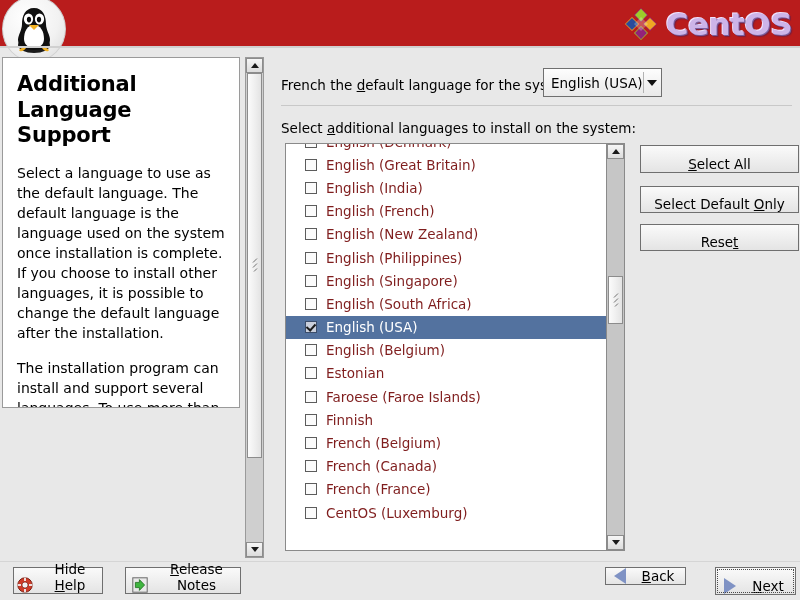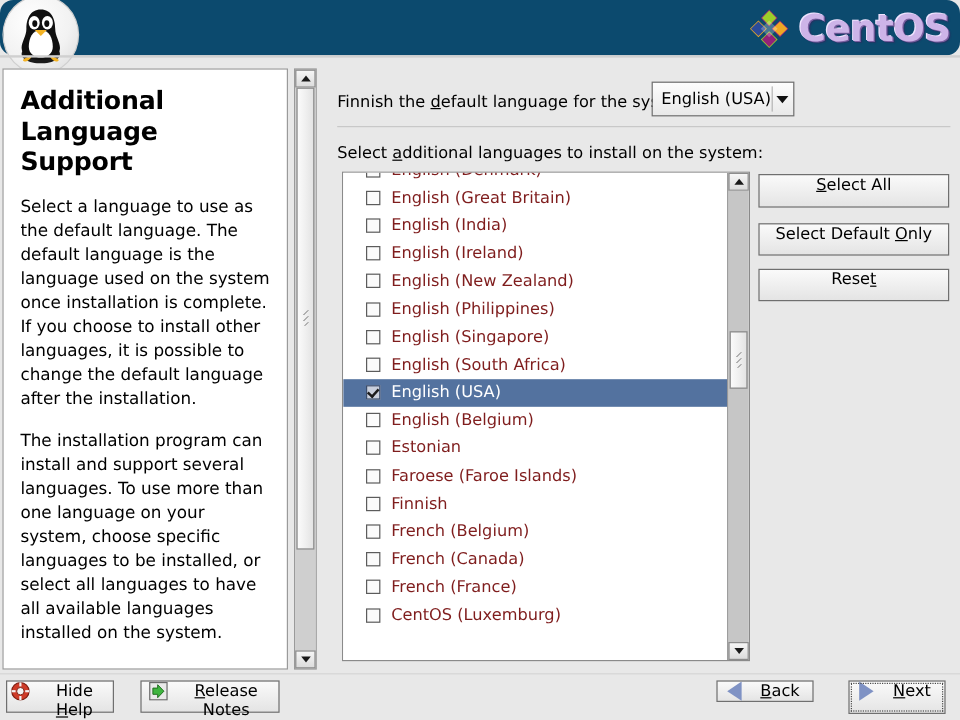--- a/index.html
+++ b/index.html
@@ -9,22 +9,21 @@
     background: #e8e8e8;
     font-family: "DejaVu Sans", "Liberation Sans", sans-serif;
     font-size: 13px;
     color: #000;
   }
   #app { position: relative; width: 800px; height: 600px; }
 
   
   #header {
     position: absolute; left: 0; top: 0; width: 800px; height: 46px;
-    background: #0c4a6e;
-    border-radius: 11px;
+    background: #b91c1c;
   }
   #header-underline {
     position: absolute; left: 0; top: 46px; width: 800px; height: 2px;
     background: #d0d0d0;
   }
   #tux-badge {
     position: absolute; left: 2px; top: -4px; width: 62px; height: 64px;
     border-radius: 50%;
     background: radial-gradient(circle at 38% 32%, #ffffff 0%, #f2f2f2 55%, #d8d8d8 100%);
     border: 1px solid #cfcfcf;
@@ -39,21 +38,21 @@
   #centos-wordmark {
     font-family: "DejaVu Sans", "Liberation Sans", sans-serif;
     font-size: 31px; font-weight: bold; letter-spacing: -0.5px;
     color: #cdb4e8;
     text-shadow: 1px 1px 0 #7a5fa0, 2px 2px 1px rgba(60,30,90,.45), -1px -1px 0 #f0e4ff;
   }
 
   
   #help-panel {
     position: absolute; left: 2px; top: 57px;
-    width: 238px; height: 501px;
+    width: 238px; height: 351px;
     background: #ffffff;
     border: 1px solid #9a9a9a;
     box-sizing: border-box;
     overflow: hidden;
   }
   #help-inner { padding: 14px 14px 0 14px; }
   #help-title {
     font-size: 21px; font-weight: bold; line-height: 1.22;
     margin: 0 0 14px 0; letter-spacing: -0.2px;
   }
@@ -183,23 +182,24 @@
     border-width: 0 2px 2px 0;
     transform: rotate(42deg);
   }
 
   
   .btn {
     box-sizing: border-box;
     background: linear-gradient(#fafafa,#e4e4e4);
     border: 1px solid #6f6f6f;
     font-size: 13.5px;
-    display: flex; align-items: flex-start; justify-content: center;
+    display: flex; align-items: flex-end; justify-content: center;
     gap: 5px;
     color: #000;
+    margin-left: 8px;
   }
   #btn-select-all   { position:absolute; left:632px; top:145px; width:159px; height:28px; }
   #btn-default-only { position:absolute; left:632px; top:186px; width:159px; height:27px; }
   #btn-reset        { position:absolute; left:632px; top:224px; width:159px; height:27px; }
 
   
   #bottom-divider {
     position: absolute; left: 0; top: 561px; width: 800px; height: 1px;
     background: #d5d5d5;
   }
@@ -299,21 +299,21 @@
       <div class="sb-thumb" id="help-thumb" style="top: 0px; height: 384.58px;">
         <span class="sb-grip"></span>
       </div>
     </div>
     <div class="sb-btn down">
         <span class="sb-arrow down"></span>
       </div>
   </div>
 
   <div id="default-lang-row">
-    <span id="default-lang-label"><span>Finnish the </span><span class="mn">d</span><span>efault language for the system:</span></span>
+    <span id="default-lang-label"><span>French the </span><span class="mn">d</span><span>efault language for the system:</span></span>
   </div>
 
   <div id="combo">
     <span id="combo-value">English (USA)</span>
     <span id="combo-sep"></span>
     <span id="combo-arrow-wrap">
         <span id="combo-arrow"></span>
       </span>
   </div>
 
@@ -331,21 +331,21 @@
           <div class="lang-row">
             <span class="cbox"></span>
             <span>English (Great Britain)</span>
           </div>
           <div class="lang-row">
             <span class="cbox"></span>
             <span>English (India)</span>
           </div>
           <div class="lang-row">
             <span class="cbox"></span>
-            <span>English (Ireland)</span>
+            <span>English (French)</span>
           </div>
           <div class="lang-row">
             <span class="cbox"></span>
             <span>English (New Zealand)</span>
           </div>
           <div class="lang-row">
             <span class="cbox"></span>
             <span>English (Philippines)</span>
           </div>
           <div class="lang-row">

